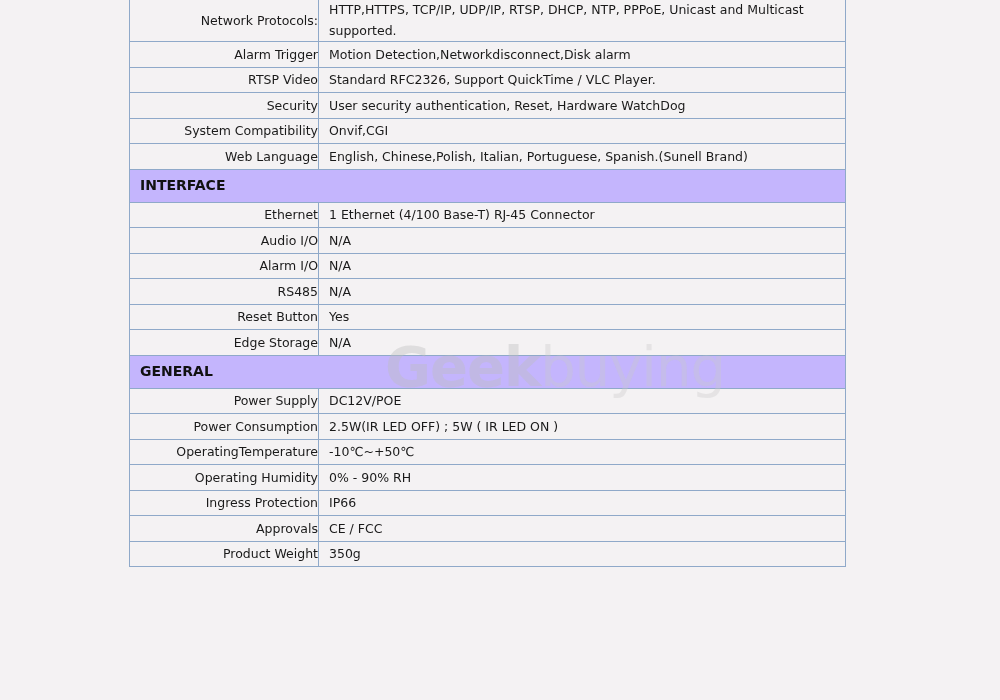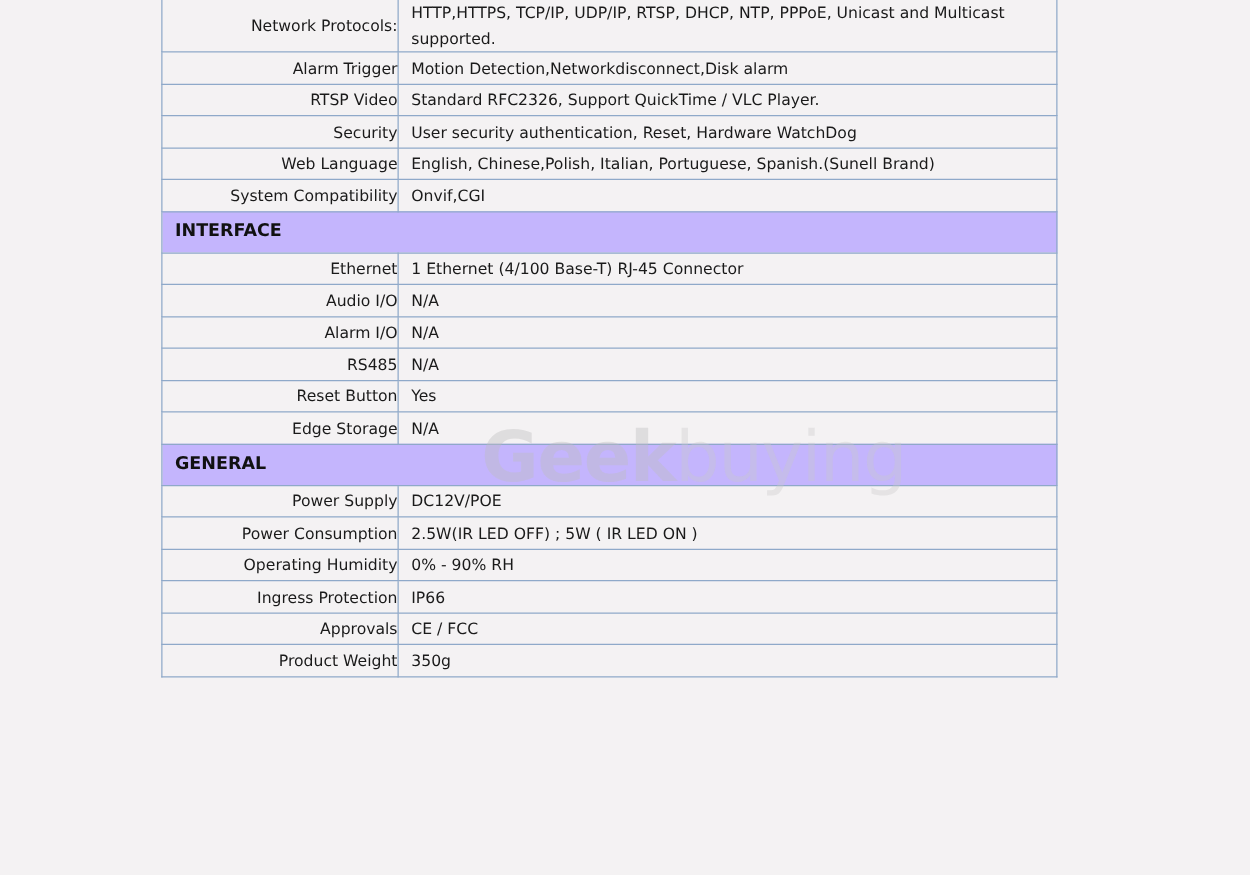--- a/index.html
+++ b/index.html
@@ -62,26 +62,26 @@
     </tr>
     <tr>
       <td class="label">RTSP Video</td>
       <td class="value">Standard RFC2326, Support QuickTime / VLC Player.</td>
     </tr>
     <tr>
       <td class="label">Security</td>
       <td class="value">User security authentication, Reset, Hardware WatchDog</td>
     </tr>
     <tr>
+      <td class="label">System Compatibility</td>
+      <td class="value">Onvif,CGI</td>
+    </tr>
+    <tr>
       <td class="label">Web Language</td>
       <td class="value">English, Chinese,Polish, Italian, Portuguese, Spanish.(Sunell Brand)</td>
-    </tr>
-    <tr>
-      <td class="label">System Compatibility</td>
-      <td class="value">Onvif,CGI</td>
     </tr>
 
     <tr class="section">
       <td colspan="2">INTERFACE</td>
     </tr>
     <tr>
       <td class="label">Ethernet</td>
       <td class="value">1 Ethernet (4/100 Base-T) RJ-45 Connector</td>
     </tr>
     <tr>
@@ -110,20 +110,24 @@
     </tr>
     <tr>
       <td class="label">Power Supply</td>
       <td class="value">DC12V/POE</td>
     </tr>
     <tr>
       <td class="label">Power Consumption</td>
       <td class="value">2.5W(IR LED OFF) ; 5W ( IR LED ON )</td>
     </tr>
     <tr>
+      <td class="label">OperatingTemperature</td>
+      <td class="value">-10℃~+50℃</td>
+    </tr>
+    <tr>
       <td class="label">Operating Humidity</td>
       <td class="value">0% - 90% RH</td>
     </tr>
     <tr>
       <td class="label">Ingress Protection</td>
       <td class="value">IP66</td>
     </tr>
     <tr>
       <td class="label">Approvals</td>
       <td class="value">CE / FCC</td>

